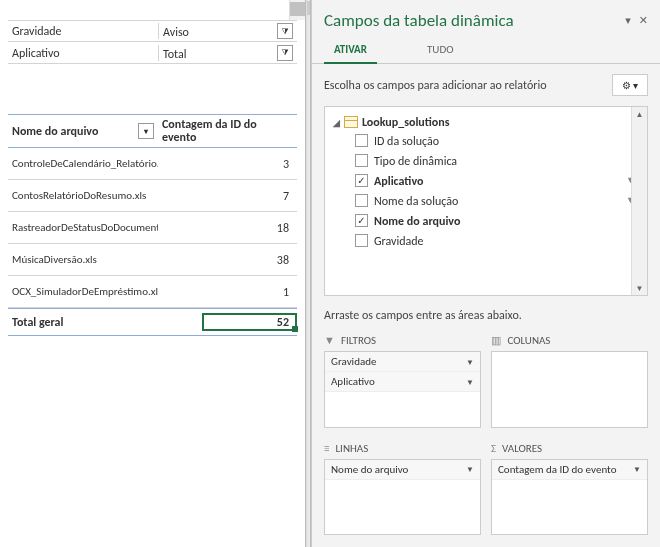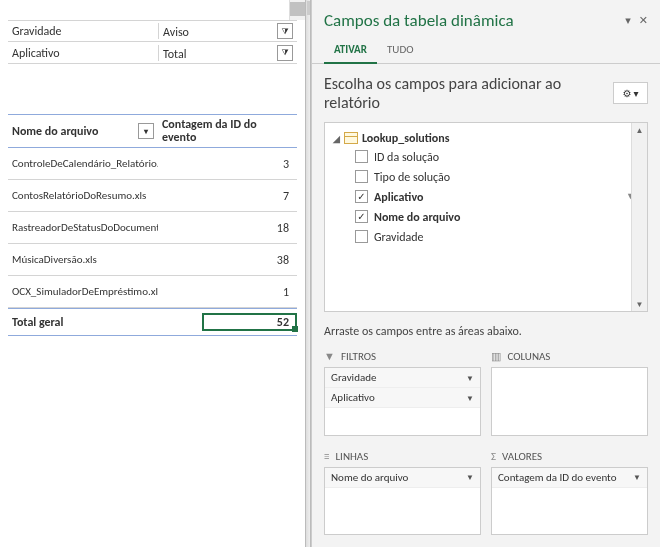--- a/index.html
+++ b/index.html
@@ -39,26 +39,26 @@
     .divider { width: 6px; height: 100%; background: linear-gradient(to right, #ddd, #eee); border-left: 1px solid #bbb; border-right: 1px solid #bbb; position: relative; }
     .divider::before { content: ""; position: absolute; left: 1px; top: 1px; width: 3px; height: 14px; background: #ccc; }
     
     
     .right-panel { flex: 1; height: 100%; background: #f3f3f3; display: flex; flex-direction: column; border-left: 1px solid #ccc; }
     .pane-header { padding: 10px 12px 6px 12px; display: flex; align-items: center; justify-content: space-between; }
     .pane-title { color: #217346; font-size: 17px; font-weight: 400; }
     .pane-controls { display: flex; gap: 8px; }
     .pane-ctrl { font-size: 11px; color: #666; cursor: pointer; }
     
-    .tabs { display: flex; padding: 0 12px; border-bottom: 1px solid #ccc; }
+    .tabs { display: flex; padding: 0 12px; border-bottom: 1px solid #ccc; gap: 40px; }
     .tab { padding: 6px 10px; font-size: 11px; color: #666; cursor: pointer; }
     .tab.active { color: #217346; font-weight: 600; border-bottom: 2px solid #217346; margin-bottom: -1px; }
     
     .prompt-row { display: flex; align-items: center; justify-content: space-between; padding: 10px 12px; }
-    .prompt-text { font-size: 16px; color: #444; }
+    .prompt-text { font-size: 12px; color: #444; }
     .tools-btn { width: 36px; height: 22px; border: 1px solid #ccc; background: #fff; display: flex; align-items: center; justify-content: center; gap: 2px; cursor: pointer; font-size: 10px; }
     
     .fields-box { margin: 0 12px; background: #fff; border: 1px solid #ccc; height: 190px; position: relative; }
     .fields-inner { padding: 6px 4px; }
     .table-node { display: flex; align-items: center; gap: 4px; padding: 2px 4px; font-weight: 600; }
     .collapse-arrow { font-size: 9px; color: #666; cursor: pointer; }
     .table-icon { width: 14px; height: 12px; background: #fff9e0; border: 1px solid #d4a949; position: relative; }
     .table-icon::before { content: ""; position: absolute; top: 3px; left: 0; right: 0; height: 1px; background: #d4a949; }
     .field-item { display: flex; align-items: flex-start; padding: 3px 4px 3px 26px; cursor: pointer; }
     .field-check { width: 13px; height: 13px; border: 1px solid #999; background: #fff; margin-right: 6px; display: flex; align-items: center; justify-content: center; font-size: 10px; color: #333; }
@@ -178,28 +178,33 @@
         <span class="collapse-arrow">◢</span>
         <span class="table-icon"></span>
         <span>Lookup_solutions</span>
       </div>
       <div class="field-item">
         <span class="field-check"></span>
         <span class="field-label">ID da solução</span>
       </div>
       <div class="field-item">
         <span class="field-check"></span>
-        <span class="field-label">Tipo de solução</span>
+        <span class="field-label">Tipo de dinâmica</span>
       </div>
       <div class="field-item">
         <span class="field-check">✓</span>
         <span class="field-label bold">Aplicativo</span>
         <span class="field-funnel">▼</span>
       </div>
       <div class="field-item">
+        <span class="field-check"></span>
+        <span class="field-label">Nome da solução</span>
+        <span class="field-funnel">▼</span>
+      </div>
+      <div class="field-item">
         <span class="field-check">✓</span>
         <span class="field-label bold">Nome do arquivo</span>
       </div>
       <div class="field-item">
         <span class="field-check"></span>
         <span class="field-label">Gravidade</span>
       </div>
     </div>
     <div class="fields-scroll">
       <div class="fields-scroll-up">▲</div>

